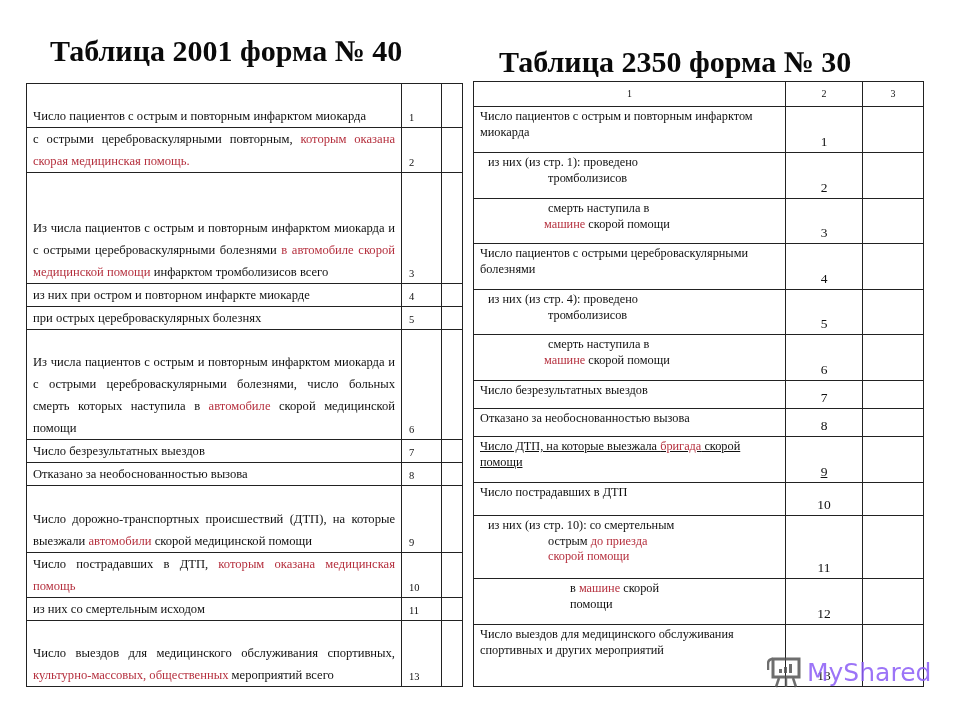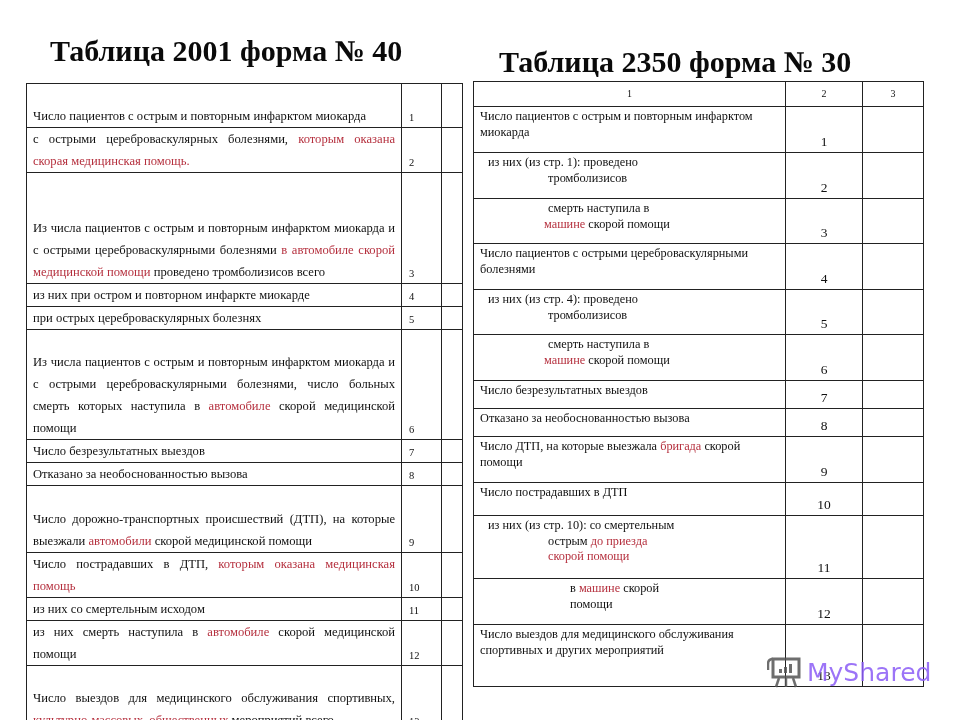--- a/index.html
+++ b/index.html
@@ -54,26 +54,26 @@
       <col class="c2">
       <col class="c3">
     </colgroup>
   <tbody id="tbody-left">
       <tr style="height: 44px;">
         <td class="txt"><span>Число пациентов с острым и повторным инфарктом миокарда</span></td>
         <td class="num">1</td>
         <td></td>
       </tr>
       <tr style="height: 45px;">
-        <td class="txt"><span>с острыми цереброваскулярных болезнями, </span><span class="red">которым оказана скорая медицинская помощь.</span></td>
+        <td class="txt"><span>с острыми цереброваскулярными повторным, </span><span class="red">которым оказана скорая медицинская помощь.</span></td>
         <td class="num">2</td>
         <td></td>
       </tr>
       <tr style="height: 111px;">
-        <td class="txt"><span>Из числа пациентов  с острым и повторным инфарктом миокарда и с острыми цереброваскулярными болезнями </span><span class="red">в автомобиле скорой медицинской помощи</span><span> проведено тромболизисов всего</span></td>
+        <td class="txt"><span>Из числа пациентов  с острым и повторным инфарктом миокарда и с острыми цереброваскулярными болезнями </span><span class="red">в автомобиле скорой медицинской помощи</span><span> инфарктом тромболизисов всего</span></td>
         <td class="num">3</td>
         <td></td>
       </tr>
       <tr style="height: 23px; margin-left: 48px;">
         <td class="txt"><span>из них при остром и повторном инфаркте миокарде</span></td>
         <td class="num">4</td>
         <td></td>
       </tr>
       <tr style="height: 21px;">
         <td class="txt"><span>при острых цереброваскулярных болезнях</span></td>
@@ -101,25 +101,20 @@
         <td></td>
       </tr>
       <tr style="height: 43px;">
         <td class="txt"><span>Число пострадавших в ДТП, </span><span class="red">которым оказана медицинская помощь</span></td>
         <td class="num">10</td>
         <td></td>
       </tr>
       <tr style="height: 23px;">
         <td class="txt"><span>из них со смертельным исходом</span></td>
         <td class="num">11</td>
-        <td></td>
-      </tr>
-      <tr style="height: 43px;">
-        <td class="txt"><span>из них смерть наступила в </span><span class="red">автомобиле</span><span> скорой медицинской помощи</span></td>
-        <td class="num">12</td>
         <td></td>
       </tr>
       <tr style="height: 66px;">
         <td class="txt"><span>Число выездов для медицинского обслуживания спортивных, </span><span class="red">культурно-массовых, общественных</span><span> мероприятий всего</span></td>
         <td class="num">13</td>
         <td></td>
       </tr>
     </tbody>
 </table>
 
@@ -182,21 +177,21 @@
       <tr style="height: 28px;">
         <td class="txt"><span>Число безрезультатных выездов</span></td>
         <td class="num">7</td>
         <td></td>
       </tr>
       <tr style="height: 28px;">
         <td class="txt"><span>Отказано за необоснованностью вызова</span></td>
         <td class="num">8</td>
         <td></td>
       </tr>
-      <tr style="height: 46px;">
+      <tr style="height: 46px; text-decoration: underline;">
         <td class="txt"><span>Число ДТП, на которые выезжала </span><span class="red">бригада</span><span> скорой помощи</span></td>
         <td class="num">9</td>
         <td></td>
       </tr>
       <tr style="height: 33px;">
         <td class="txt"><span>Число пострадавших в ДТП</span></td>
         <td class="num">10</td>
         <td></td>
       </tr>
       <tr style="height: 63px;">

